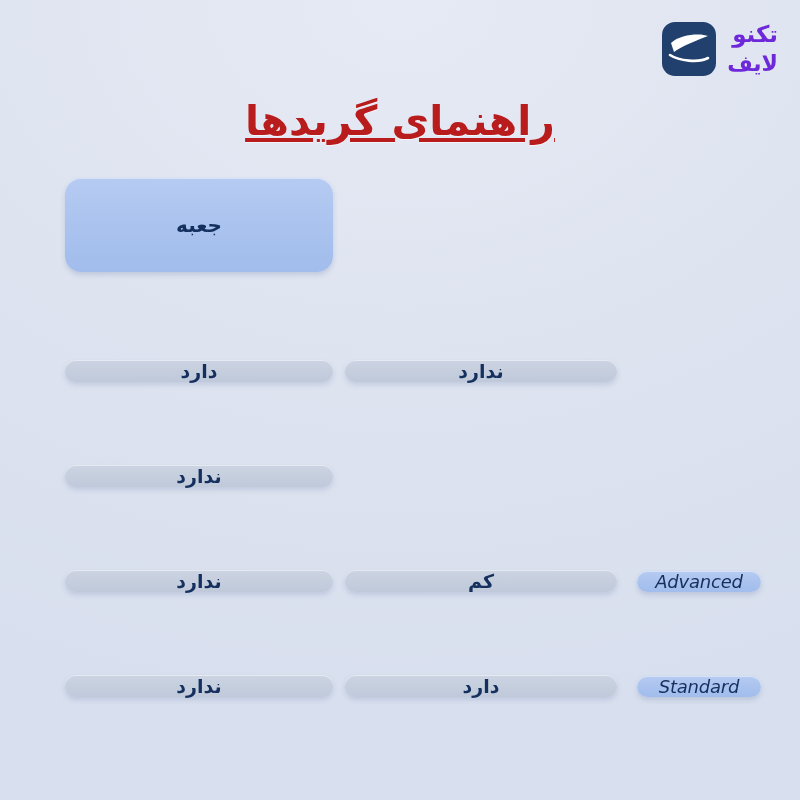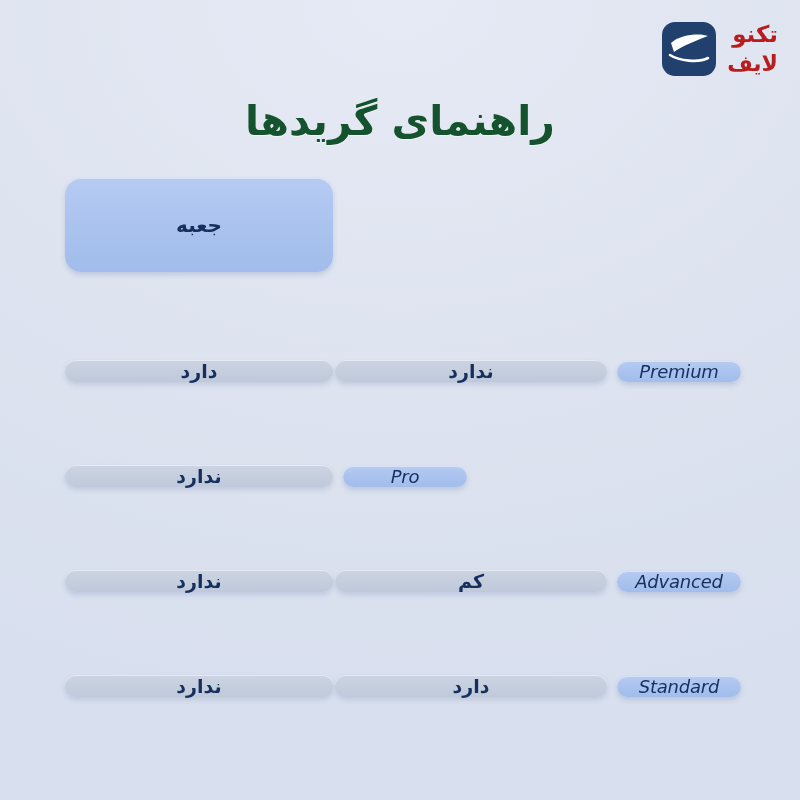--- a/index.html
+++ b/index.html
@@ -48,57 +48,58 @@
   }
 
   .brand-words {
     display: flex;
     flex-direction: column;
     align-items: flex-start;
     justify-content: center;
     line-height: 1.02;
   }
   .brand-word {
-    color: #b91c1c;
+    color: #6d28d9;
     font-size: 23px;
     font-weight: 700;
     letter-spacing: -0.5px;
     white-space: nowrap;
   }
   .brand-word.second {
     font-size: 22px;
     margin-top: 7px;
   }
 
   
   .page-title {
     position: absolute;
     top: 97px;
     left: 0;
     width: 100%;
     text-align: center;
-    color: #14532d;
+    color: #b91c1c;
     font-size: 41px;
     font-weight: 700;
     letter-spacing: -0.5px;
     text-shadow: 0 1px 0 rgba(255,255,255,0.55);
+    text-decoration: underline;
   }
 
   
   .grid-table {
     position: absolute;
     top: 178px;
     left: 65px;
     width: 687px;
   }
 
   .grid-row {
     display: flex;
     flex-direction: row;
-    gap: 2px;
+    gap: 12px;
     margin-bottom: 8px;
     direction: ltr;
   }
   .grid-row:last-child { margin-bottom: 0; }
 
   .cell {
     border-radius: 16px;
     display: flex;
     align-items: center;
     justify-content: center;
@@ -171,26 +172,24 @@
 <div class="grid-table">
 
   <div class="grid-row header-row">
     <div class="cell col-feature-a">جعبه</div>
     <div class="spacer"></div>
   </div>
 
   <div class="grid-row data-row">
     <div class="cell value col-feature-a">دارد</div>
     <div class="cell value col-feature-b">ندارد</div>
-    <div class="cell grade col-grade">Premium</div>
   </div>
 
   <div class="grid-row data-row">
     <div class="cell value col-feature-a">ندارد</div>
-    <div class="cell grade col-grade">Pro</div>
   </div>
 
   <div class="grid-row data-row">
     <div class="cell value col-feature-a">ندارد</div>
     <div class="cell value col-feature-b">کم</div>
     <div class="cell grade col-grade">Advanced</div>
   </div>
 
   <div class="grid-row data-row">
     <div class="cell value col-feature-a">ندارد</div>

